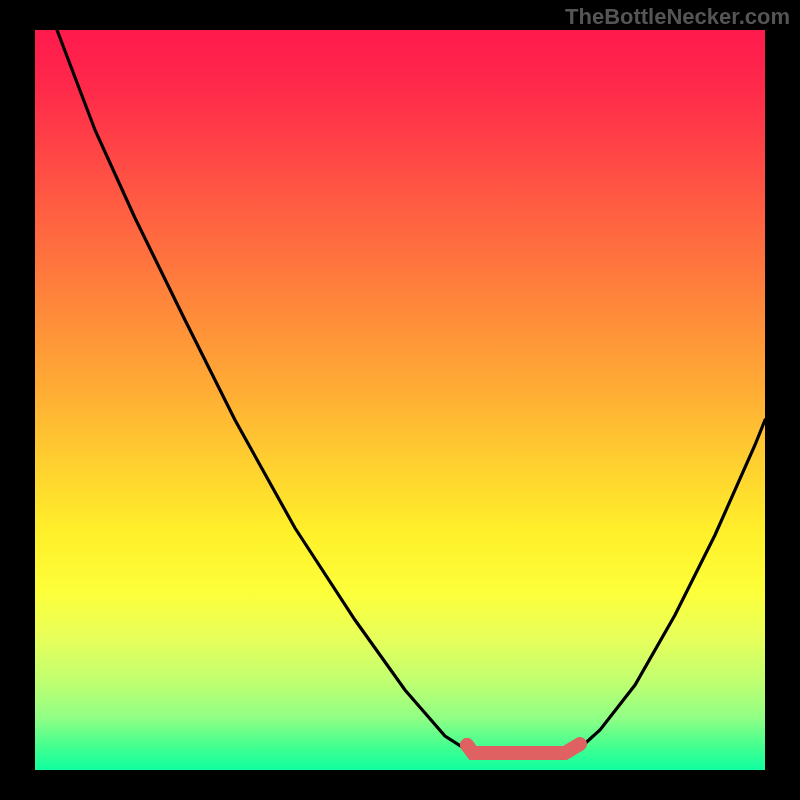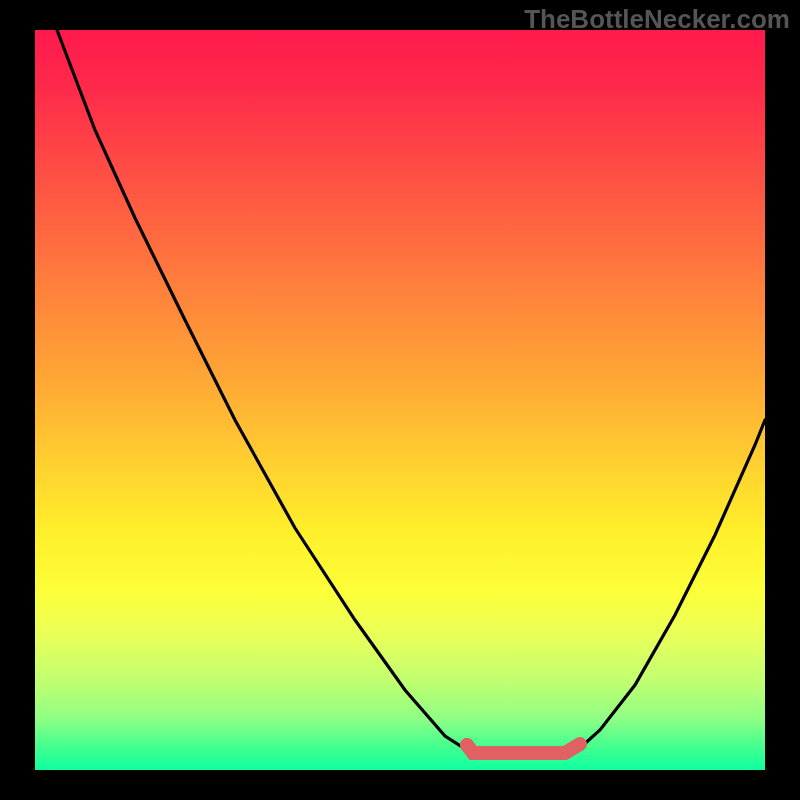--- a/index.html
+++ b/index.html
@@ -8,21 +8,21 @@
     width: 800px;
     height: 800px;
     background: #000;
     position: relative;
   }
   .attribution {
     position: absolute;
     top: 4px;
     right: 10px;
     font-family: Arial, Helvetica, sans-serif;
-    font-size: 26px;
+    font-size: 22px;
     font-weight: bold;
     color: #555555;
     z-index: 10;
   }
   .plot-area {
     position: absolute;
     left: 35px;
     top: 30px;
     width: 730px;
     height: 740px;

